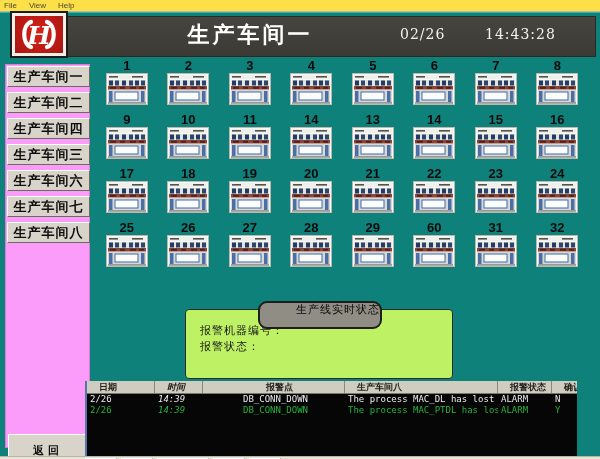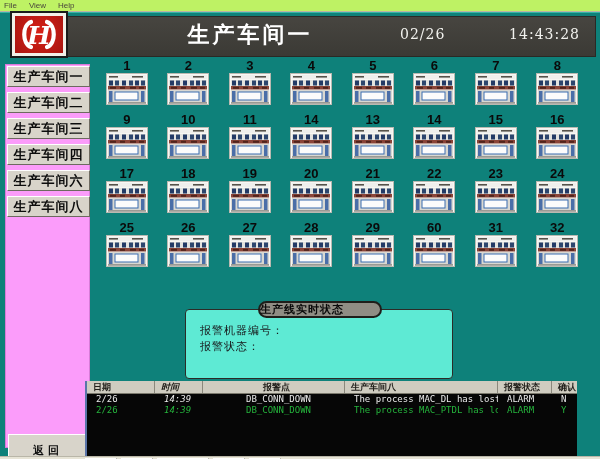--- a/index.html
+++ b/index.html
@@ -4,21 +4,21 @@
 <style>
   html,body{margin:0;padding:0;}
   body{
     width:600px;height:459px;position:relative;overflow:hidden;
     font-family:"Liberation Sans",sans-serif;
     background:#0e817a;
   }
   
   .menubar{
     position:absolute;left:0;top:0;width:600px;height:12px;
-    background:#bef264;border-bottom:1px solid #b7b4a6;
+    background:#fde047;border-bottom:1px solid #b7b4a6;
     font-size:8px;color:#4a473c;display:flex;align-items:center;gap:12px;
     padding-left:4px;box-sizing:border-box;
   }
   .menubar span{cursor:default;}
   
   .app{
     position:absolute;left:0;top:12px;width:600px;height:447px;
     background:#0e817a;
     border-top:1px solid #35b3a6;
   }
@@ -36,21 +36,21 @@
   .logo-inner{width:48px;height:37px;background:radial-gradient(circle at 50% 45%,#d82318,#a81410);display:flex;align-items:center;justify-content:center;}
   .page-title{
     position:absolute;left:140px;top:7px;width:220px;text-align:center;
     color:#ffffff;font-size:22px;font-weight:bold;letter-spacing:3px;
   }
   .clock{
     position:absolute;top:13px;color:#f2f2ee;
     font-family:"DejaVu Serif",serif;font-size:14px;letter-spacing:1px;
   }
   .clock.date{left:400px;width:80px;text-align:left;}
-  .clock.time{left:485px;width:95px;text-align:right;}
+  .clock.time{left:485px;width:95px;text-align:left;}
   
   .pink-panel{
     position:absolute;left:5px;top:51px;width:85px;height:384px;
     background:#fb9cfa;border:1px solid #d87cd8;box-sizing:border-box;
   }
   .side-btn{
     position:relative;display:block;width:83px;height:21px;margin:0 0 5px 0;
     background:#d8d4ca;
     border-top:1px solid #ffffff;border-left:1px solid #ffffff;
     border-right:1px solid #6d6a60;border-bottom:1px solid #6d6a60;
@@ -70,45 +70,45 @@
   .machine-grid{
     position:absolute;left:96px;top:46px;width:492px;
     display:grid;grid-template-columns:repeat(8,1fr);row-gap:8px;
   }
   .machine-cell{display:flex;flex-direction:column;align-items:center;cursor:pointer;}
   .machine-num{font-size:13px;font-weight:bold;color:#0a0a0a;line-height:13px;margin-bottom:1px;}
   .machine-cell svg{display:block;}
   
   .status-panel{
     position:absolute;left:185px;top:296px;width:268px;height:70px;
-    background:#5eead4;border:1px solid #2c2b27;border-radius:4px;
+    background:#bef264;border:1px solid #2c2b27;border-radius:4px;
     box-sizing:border-box;padding:12px 0 0 14px;
   }
   .status-line{font-size:11px;color:#17171a;line-height:16px;letter-spacing:1px;}
   .status-tab{
-    position:absolute;left:258px;top:288px;width:124px;height:17px;
+    position:absolute;left:258px;top:288px;width:124px;height:28px;
     background:#8f8d84;border:2px solid #1e1e1a;border-radius:9px;
-    box-sizing:border-box;font-size:11px;font-weight:bold;color:#0a0a0a;
-    text-align:left;line-height:13px;letter-spacing:1px;z-index:3;
+    box-sizing:border-box;font-size:11px;font-weight:normal;color:#0a0a0a;
+    text-align:right;line-height:13px;letter-spacing:1px;z-index:3;
   }
   
   .alarm-table{
     position:absolute;left:85px;top:368px;width:492px;height:75px;
     background:#060606;border-left:2px solid #5a74a8;box-sizing:border-box;
   }
   .tbl-head{display:flex;height:12px;background:#cfccc0;border-bottom:1px solid #7a786c;}
   .tbl-head .cell{
     font-size:9px;font-weight:bold;color:#23211c;line-height:12px;
-    padding-left:6px;box-sizing:border-box;border-right:1px solid #8a887c;
+    padding-left:12px;box-sizing:border-box;border-right:1px solid #8a887c;
     overflow:hidden;white-space:nowrap;
   }
   .tbl-row{display:flex;height:11px;}
   .tbl-row .cell{
     font-family:"DejaVu Sans Mono",monospace;font-size:9px;line-height:11px;
-    padding-left:9px;box-sizing:border-box;overflow:hidden;white-space:nowrap;
+    padding-left:3px;box-sizing:border-box;overflow:hidden;white-space:nowrap;
   }
   .tbl-row.white .cell{color:#ececec;}
   .tbl-row.green .cell{color:#25b43c;}
   .c-date{width:68px;} .c-time{width:48px;font-style:italic;} .c-point{width:142px;text-align:center;}
   .c-msg{width:153px;} .c-status{width:54px;} .c-ack{width:25px;border-right:none !important;}
   
   .bottom-bar{
     position:absolute;left:0;top:443px;width:600px;height:16px;
     background:#e7e4d6;border-top:1px solid #b9b6a8;box-sizing:border-box;
     display:flex;align-items:center;gap:4px;padding-left:85px;
@@ -147,27 +147,28 @@
   <div class="page-title">生产车间一</div>
   <div class="clock date">02/26</div>
   <div class="clock time">14:43:28</div>
 
   <div class="pink-panel">
     <div class="side-btn-stack">
   <button class="side-btn"><span>生产车间一</span></button>
 
   <button class="side-btn"><span>生产车间二</span></button>
 
+  <button class="side-btn"><span>生产车间四</span></button>
+
   <button class="side-btn"><span>生产车间三</span></button>
 
-  <button class="side-btn"><span>生产车间四</span></button>
-
 
   <button class="side-btn"><span>生产车间六</span></button>
 
+  <button class="side-btn"><span>生产车间七</span></button>
 
   <button class="side-btn"><span>生产车间八</span></button>
 </div>
   </div>
   <button class="back-btn">返回</button>
 
   <div class="machine-grid">
   <div class="machine-cell">
     <div class="machine-num">1</div>
     <span>

